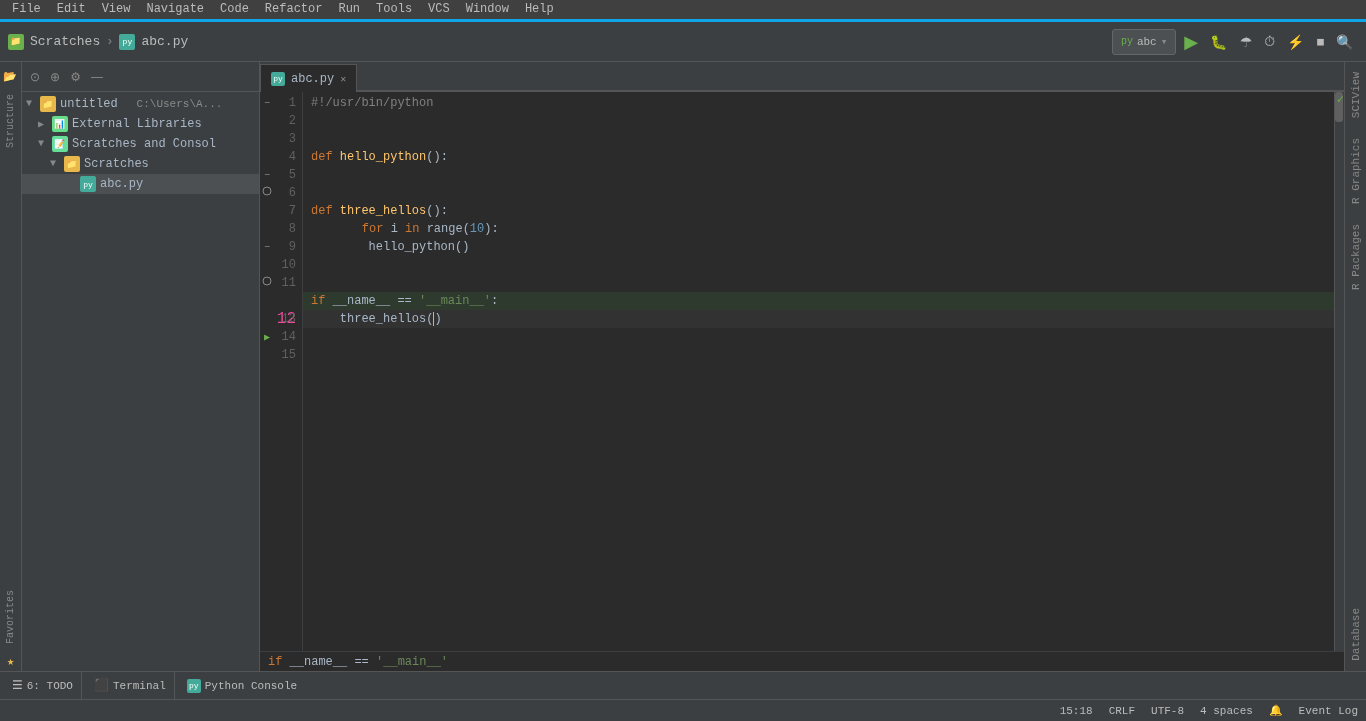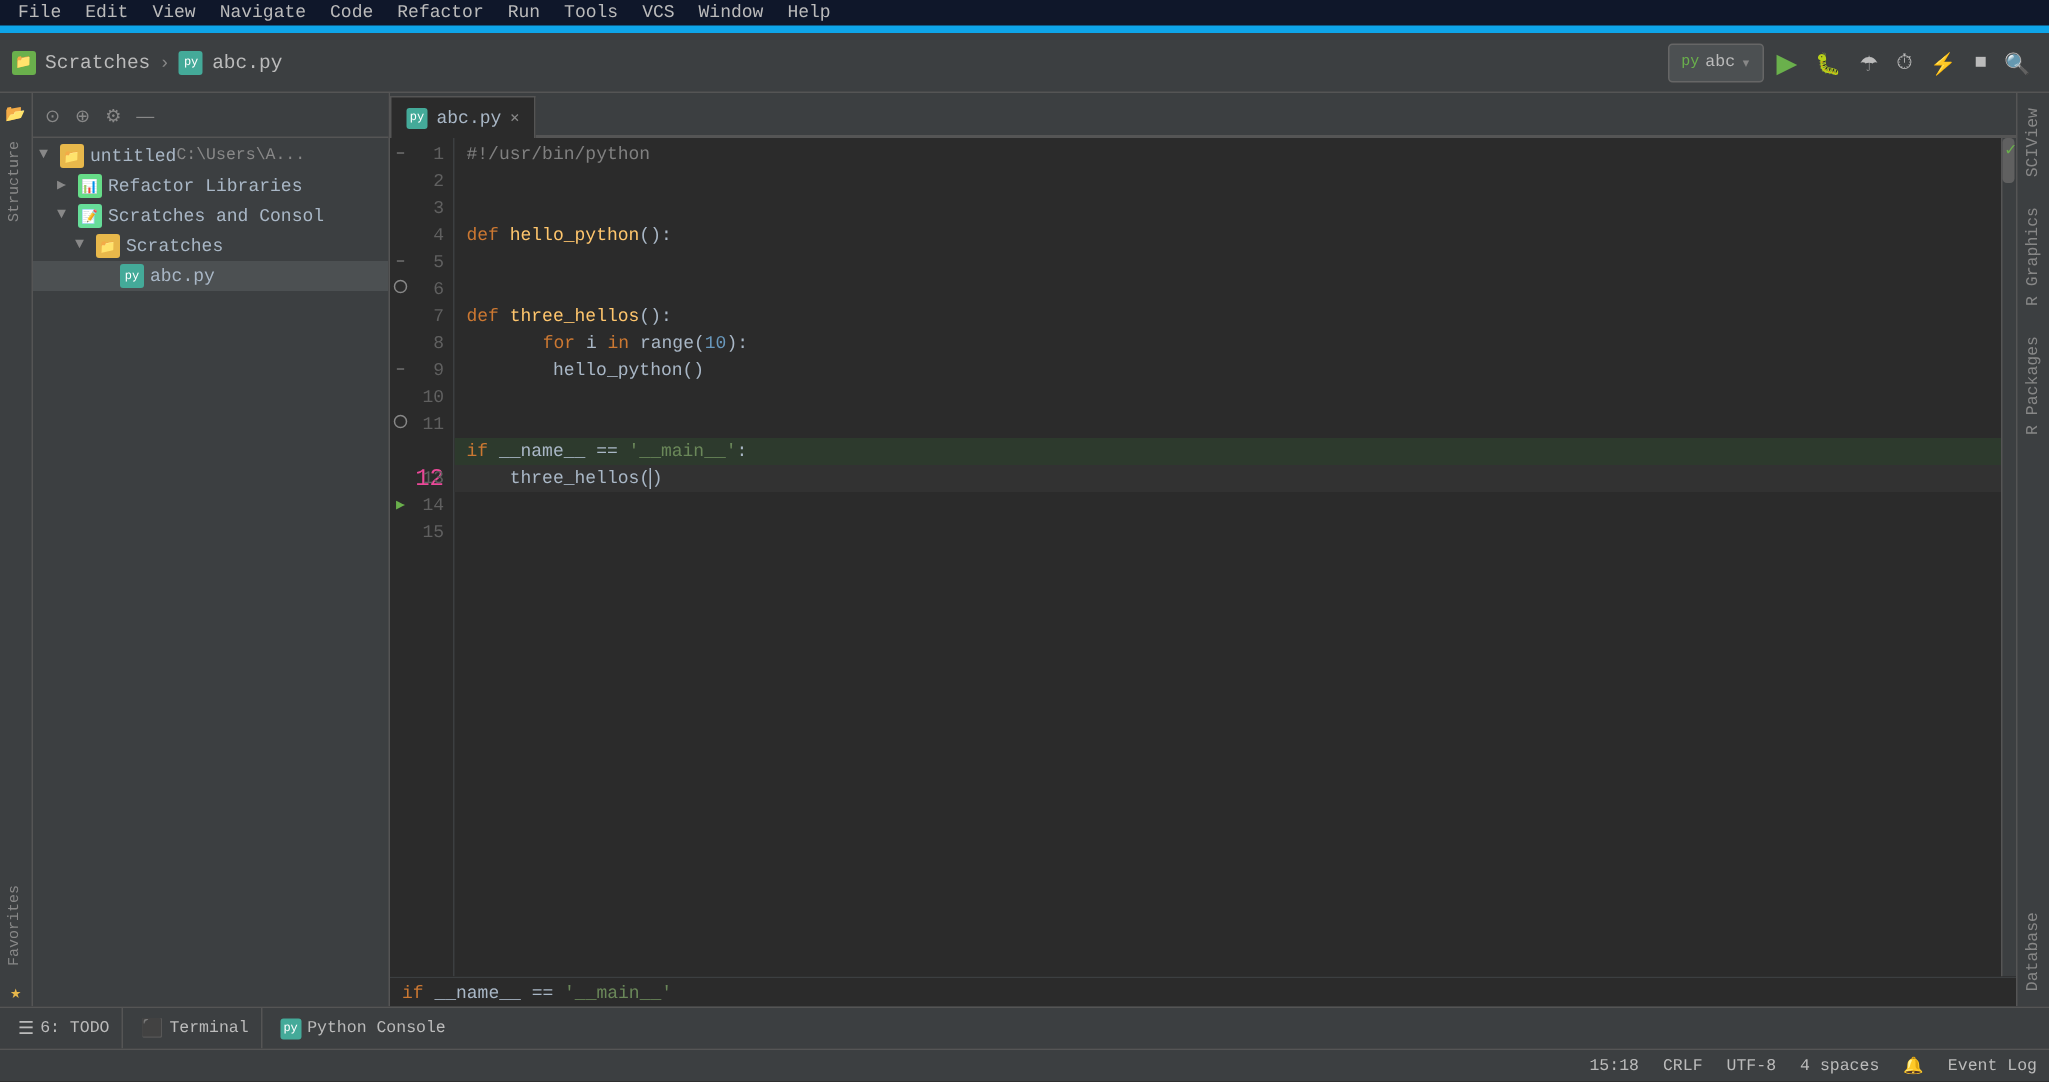--- a/index.html
+++ b/index.html
@@ -1,21 +1,21 @@
 <!DOCTYPE html>
 <html><head>
   <meta charset="utf-8">
   <style>
     * { margin: 0; padding: 0; box-sizing: border-box; }
     body { background: #2b2b2b; color: #a9b7c6; font-family: 'Consolas', 'Courier New', monospace; font-size: 12px; overflow: hidden; width: 1366px; height: 721px; display: flex; flex-direction: column; }
   </style>
 </head>
 <body>
 
-<div style="background:#0f172a;height:22px;display:flex;align-items:flex-end;padding:0 4px;border-bottom:5px solid #0ea5e9;flex-shrink:0;">
+<div style="background:#404040;height:22px;display:flex;align-items:flex-start;padding:0 4px;border-bottom:3px solid #0ea5e9;flex-shrink:0;">
   <div style="color:#bbbbbb;padding:2px 8px;cursor:pointer;font-size:12px;">File</div>
   <div style="color:#bbbbbb;padding:2px 8px;cursor:pointer;font-size:12px;">Edit</div>
   <div style="color:#bbbbbb;padding:2px 8px;cursor:pointer;font-size:12px;">View</div>
   <div style="color:#bbbbbb;padding:2px 8px;cursor:pointer;font-size:12px;">Navigate</div>
   <div style="color:#bbbbbb;padding:2px 8px;cursor:pointer;font-size:12px;">Code</div>
   <div style="color:#bbbbbb;padding:2px 8px;cursor:pointer;font-size:12px;">Refactor</div>
   <div style="color:#bbbbbb;padding:2px 8px;cursor:pointer;font-size:12px;">Run</div>
   <div style="color:#bbbbbb;padding:2px 8px;cursor:pointer;font-size:12px;">Tools</div>
   <div style="color:#bbbbbb;padding:2px 8px;cursor:pointer;font-size:12px;">VCS</div>
   <div style="color:#bbbbbb;padding:2px 8px;cursor:pointer;font-size:12px;">Window</div>
@@ -67,27 +67,27 @@
       <button style="background:none;border:none;color:#888;cursor:pointer;font-size:12px;padding:2px 4px;">⚙</button>
       <button style="background:none;border:none;color:#888;cursor:pointer;font-size:12px;padding:2px 4px;">—</button>
     </div>
 
     <div style="flex:1;overflow:auto;padding:2px 0;">
 
       <div style="display:flex;align-items:center;padding:2px 4px;cursor:pointer;white-space:nowrap;">
         <span style="width:12px;height:12px;color:#888;font-size:10px;margin-right:2px;">▼</span>
         <span style="width:16px;height:16px;margin-right:4px;flex-shrink:0;background:#e8b84b;border-radius:2px;display:inline-flex;align-items:center;justify-content:center;font-size:9px;color:#000;">📁</span>
         <span style="color:#a9b7c6;font-size:12px;">untitled</span>
-        <span style="color:#888;font-size:11px;margin-left:0;">C:\Users\A...</span>
+        <span style="color:#888;font-size:11px;margin-left:19px;">C:\Users\A...</span>
       </div>
 
       <div style="display:flex;align-items:center;padding:2px 4px;cursor:pointer;white-space:nowrap;padding-left:16px;">
         <span style="width:12px;height:12px;color:#888;font-size:10px;margin-right:2px;">▶</span>
         <span style="width:16px;height:16px;margin-right:4px;flex-shrink:0;background:#6d8;border-radius:2px;display:inline-flex;align-items:center;justify-content:center;font-size:9px;color:#000;">📊</span>
-        <span style="color:#a9b7c6;font-size:12px;">Refactor Libraries</span>
+        <span style="color:#a9b7c6;font-size:12px;">External Libraries</span>
       </div>
 
       <div style="display:flex;align-items:center;padding:2px 4px;cursor:pointer;white-space:nowrap;padding-left:16px;">
         <span style="width:12px;height:12px;color:#888;font-size:10px;margin-right:2px;">▼</span>
         <span style="width:16px;height:16px;margin-right:4px;flex-shrink:0;background:#6d9;border-radius:2px;display:inline-flex;align-items:center;justify-content:center;font-size:9px;color:#000;">📝</span>
         <span style="color:#a9b7c6;font-size:12px;">Scratches and Consol</span>
       </div>
 
       <div style="display:flex;align-items:center;padding:2px 4px;cursor:pointer;white-space:nowrap;padding-left:28px;">
         <span style="width:12px;height:12px;color:#888;font-size:10px;margin-right:2px;">▼</span>

